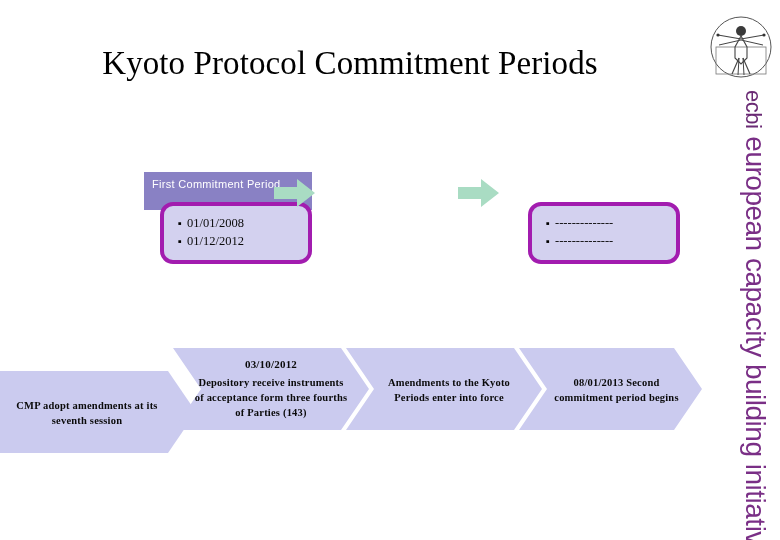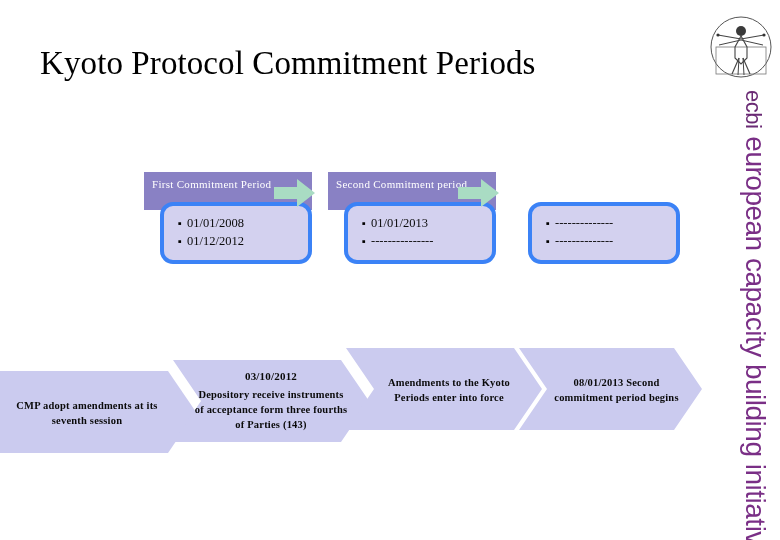--- a/index.html
+++ b/index.html
@@ -14,20 +14,21 @@
     overflow: hidden;
     font-family: "Liberation Serif", serif;
   }
 
   
   #slide-title {
     position: absolute;
     left: 40px;
     top: 42px;
     width: 620px;
+    text-align: center;
     font-family: "Liberation Serif", serif;
     font-size: 33px;
     line-height: 1.28;
     color: #000000;
     font-weight: normal;
     margin: 0;
     letter-spacing: 0.1px;
   }
 
   
@@ -47,33 +48,33 @@
   .period-header {
     position: absolute;
     left: 0;
     top: 0;
     width: 168px;
     height: 38px;
     background: #8981c4;
     box-sizing: border-box;
     padding: 5px 0 0 8px;
     color: #ffffff;
-    font-family: Liberation Serif, serif;
+    font-family: Liberation Sans, sans-serif;
     font-size: 11px;
     line-height: 1.35;
     letter-spacing: 0.3px;
   }
   .period-body {
     position: absolute;
     left: 16px;
     top: 30px;
     width: 152px;
     height: 62px;
     background: #d3d1ef;
-    border: 4px solid #3b82f6;
+    border: 4px solid #a21caf;
     border-radius: 13px;
     box-sizing: border-box;
     padding: 8px 0 0 14px;
   }
   .period-bullet {
     font-family: "Liberation Serif", serif;
     font-size: 12.5px;
     line-height: 1.45;
     color: #0b0b0b;
     white-space: nowrap;
@@ -184,27 +185,20 @@
       <div class="period-bullet"><span class="bullet-mark">▪</span><span>01/12/2012</span></div>
     </div>
   </div>
 
   <div class="arrow-connector" style="left:274px;">
     <svg width="42" height="30" viewBox="0 0 42 30">
       <polygon points="0,9 23,9 23,1 41,15 23,29 23,21 0,21" fill="#a9dcc3"></polygon>
     </svg>
   </div>
 
-  <div class="period-block" style="left:328px;">
-    <div class="period-header">Second Commitment period</div>
-    <div class="period-body">
-      <div class="period-bullet"><span class="bullet-mark">▪</span><span>01/01/2013</span></div>
-      <div class="period-bullet"><span class="bullet-mark">▪</span><span>---------------</span></div>
-    </div>
-  </div>
 
   <div class="arrow-connector" style="left:458px;">
     <svg width="42" height="30" viewBox="0 0 42 30">
       <polygon points="0,9 23,9 23,1 41,15 23,29 23,21 0,21" fill="#a9dcc3"></polygon>
     </svg>
   </div>
 
   <div class="period-block" style="left:512px;">
     <div class="period-body">
       <div class="period-bullet"><span class="bullet-mark">▪</span><span>--------------</span></div>
@@ -216,21 +210,21 @@
 
 <div id="timeline">
 
   <div class="chevron" style="left:0px; width:196px; clip-path: polygon(0 0, 168px 0, 196px 50%, 168px 100%, 0 100%); padding-right:22px;margin-top:23px;">
     <div class="chevron-text">
       <span class="chevron-date"></span>
       <span>CMP adopt amendments at its seventh session</span>
     </div>
   </div>
 
-  <div class="chevron" style="left:173px; width:196px; clip-path: polygon(0 0, 168px 0, 196px 50%, 168px 100%, 0 100%, 28px 50%); padding-left:20px; padding-right:20px;margin-top:12px;">
+  <div class="chevron" style="left:173px; width:196px; clip-path: polygon(0 0, 168px 0, 196px 50%, 168px 100%, 0 100%, 28px 50%); padding-left:20px; padding-right:20px;">
     <div class="chevron-text">
       <span class="chevron-date">03/10/2012</span>
       <span>Depository receive instruments of acceptance form three fourths of Parties (143)</span>
     </div>
   </div>
 
   <div class="chevron" style="left:346px; width:196px; clip-path: polygon(0 0, 168px 0, 196px 50%, 168px 100%, 0 100%, 28px 50%); padding-left:26px; padding-right:16px;">
     <div class="chevron-text">
       <span class="chevron-date"></span>
       <span>Amendments to the Kyoto Periods enter into force</span>

